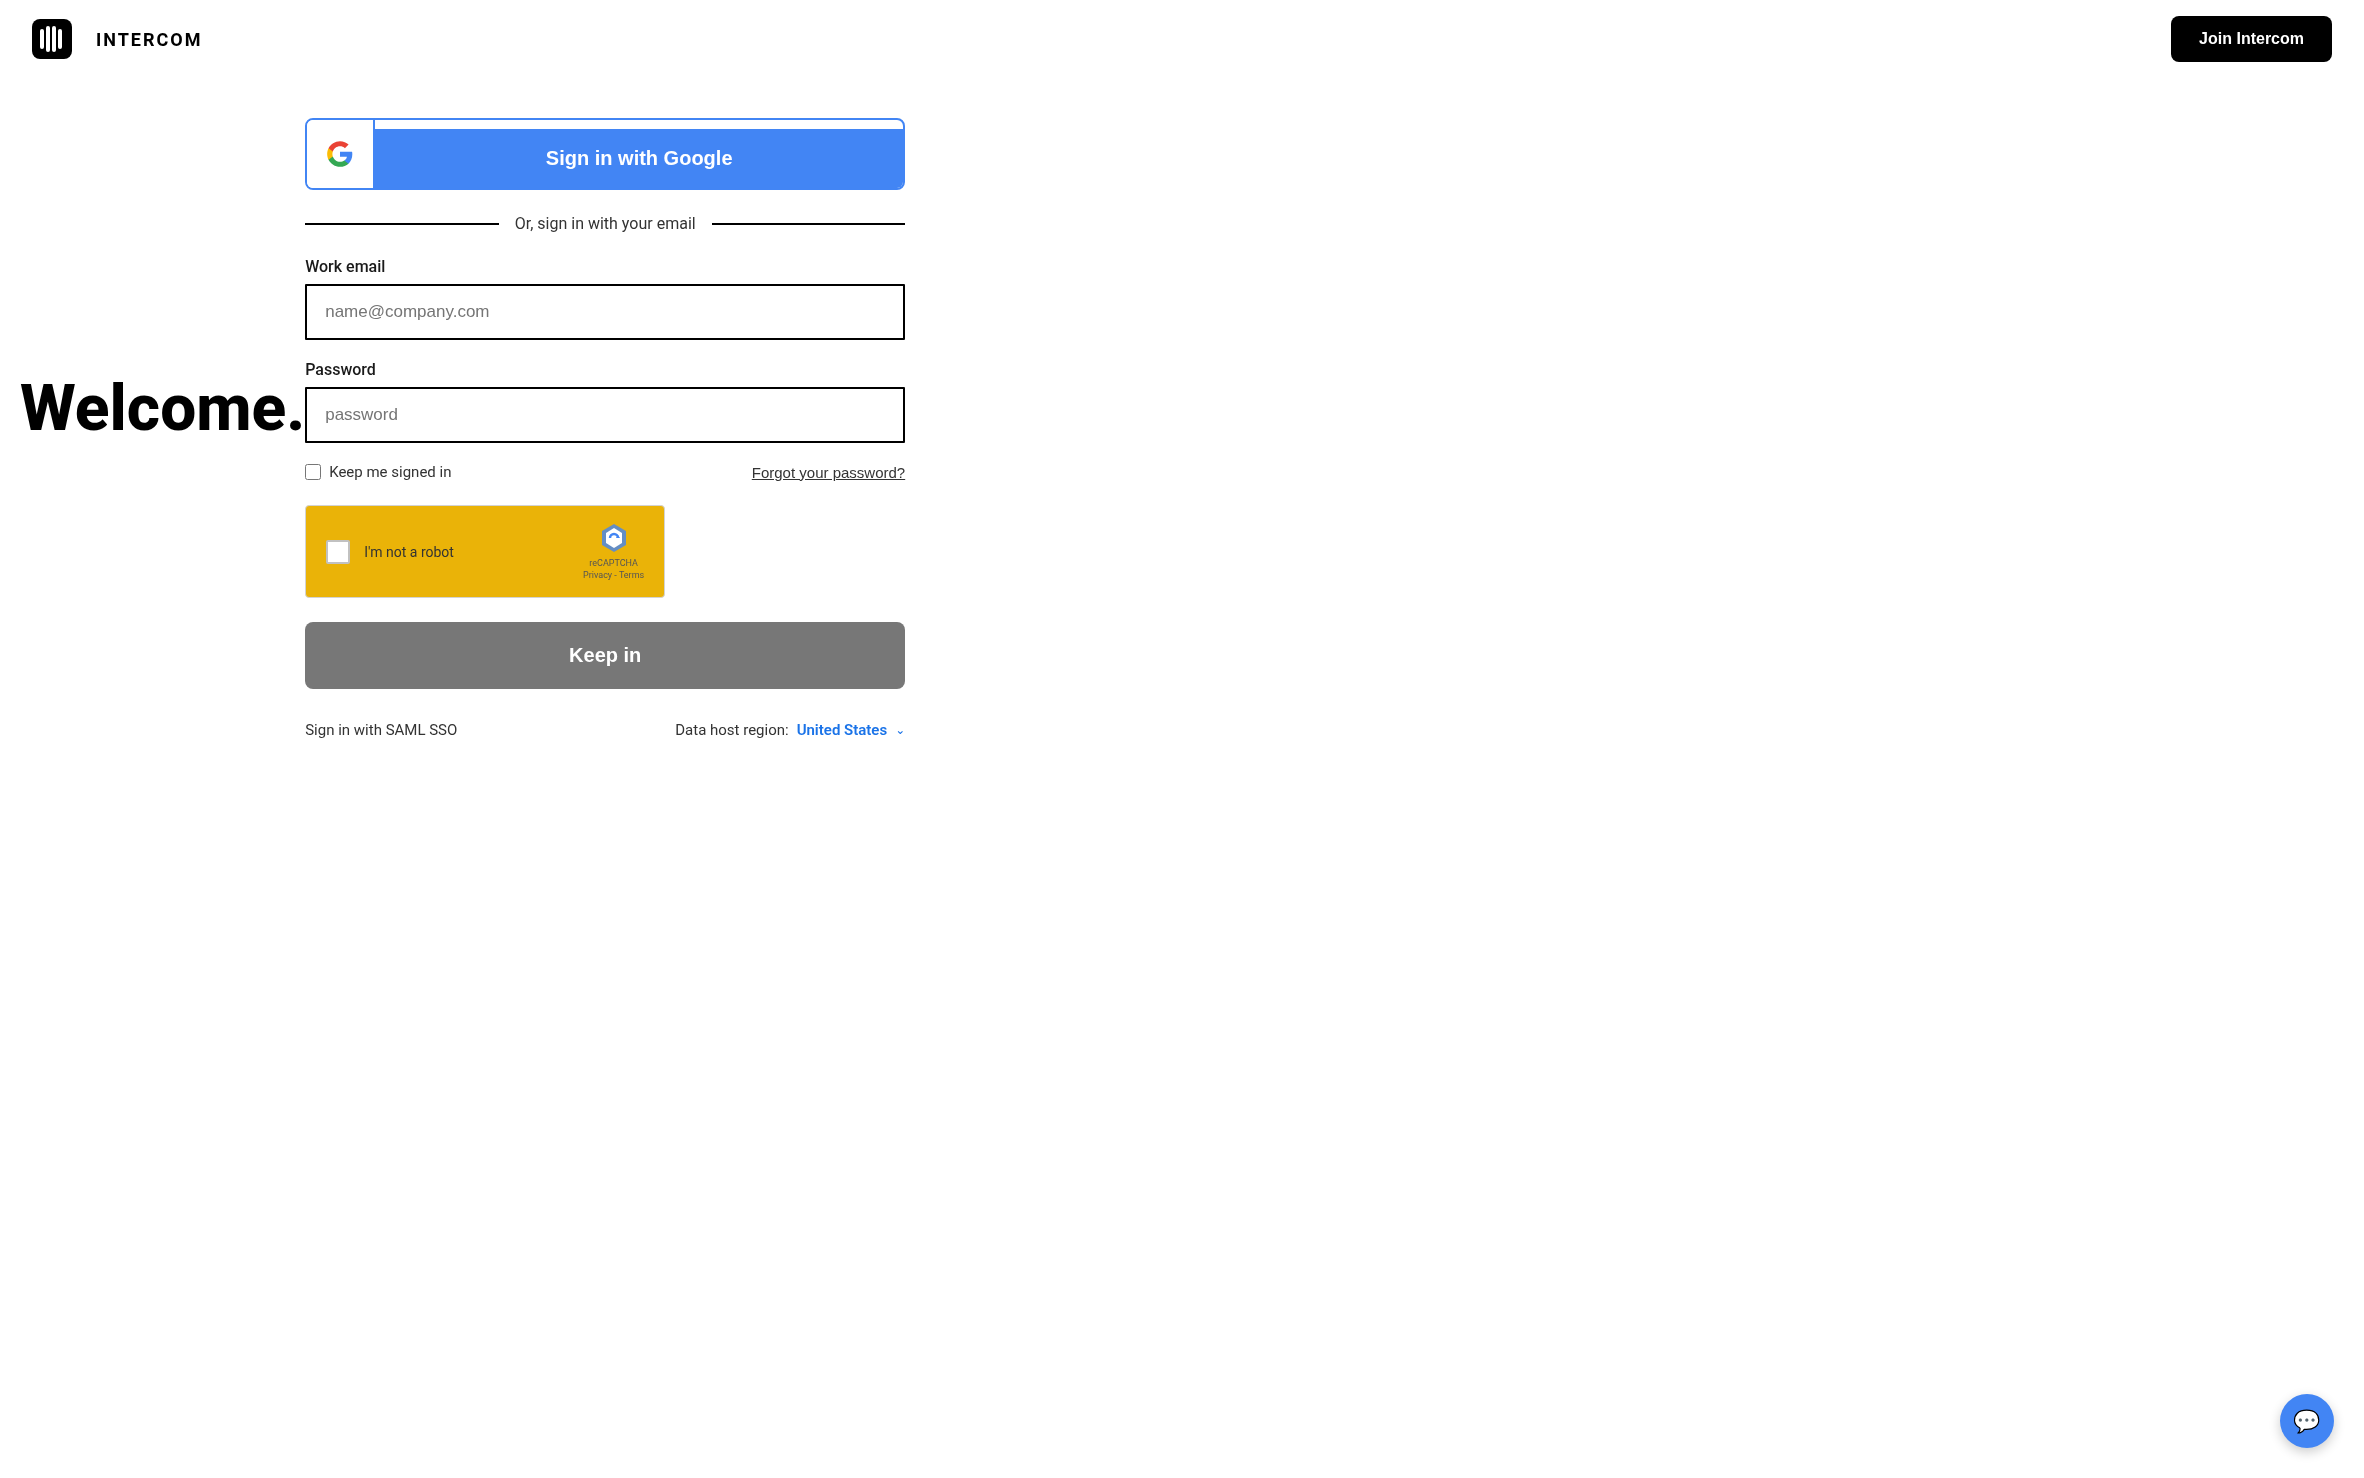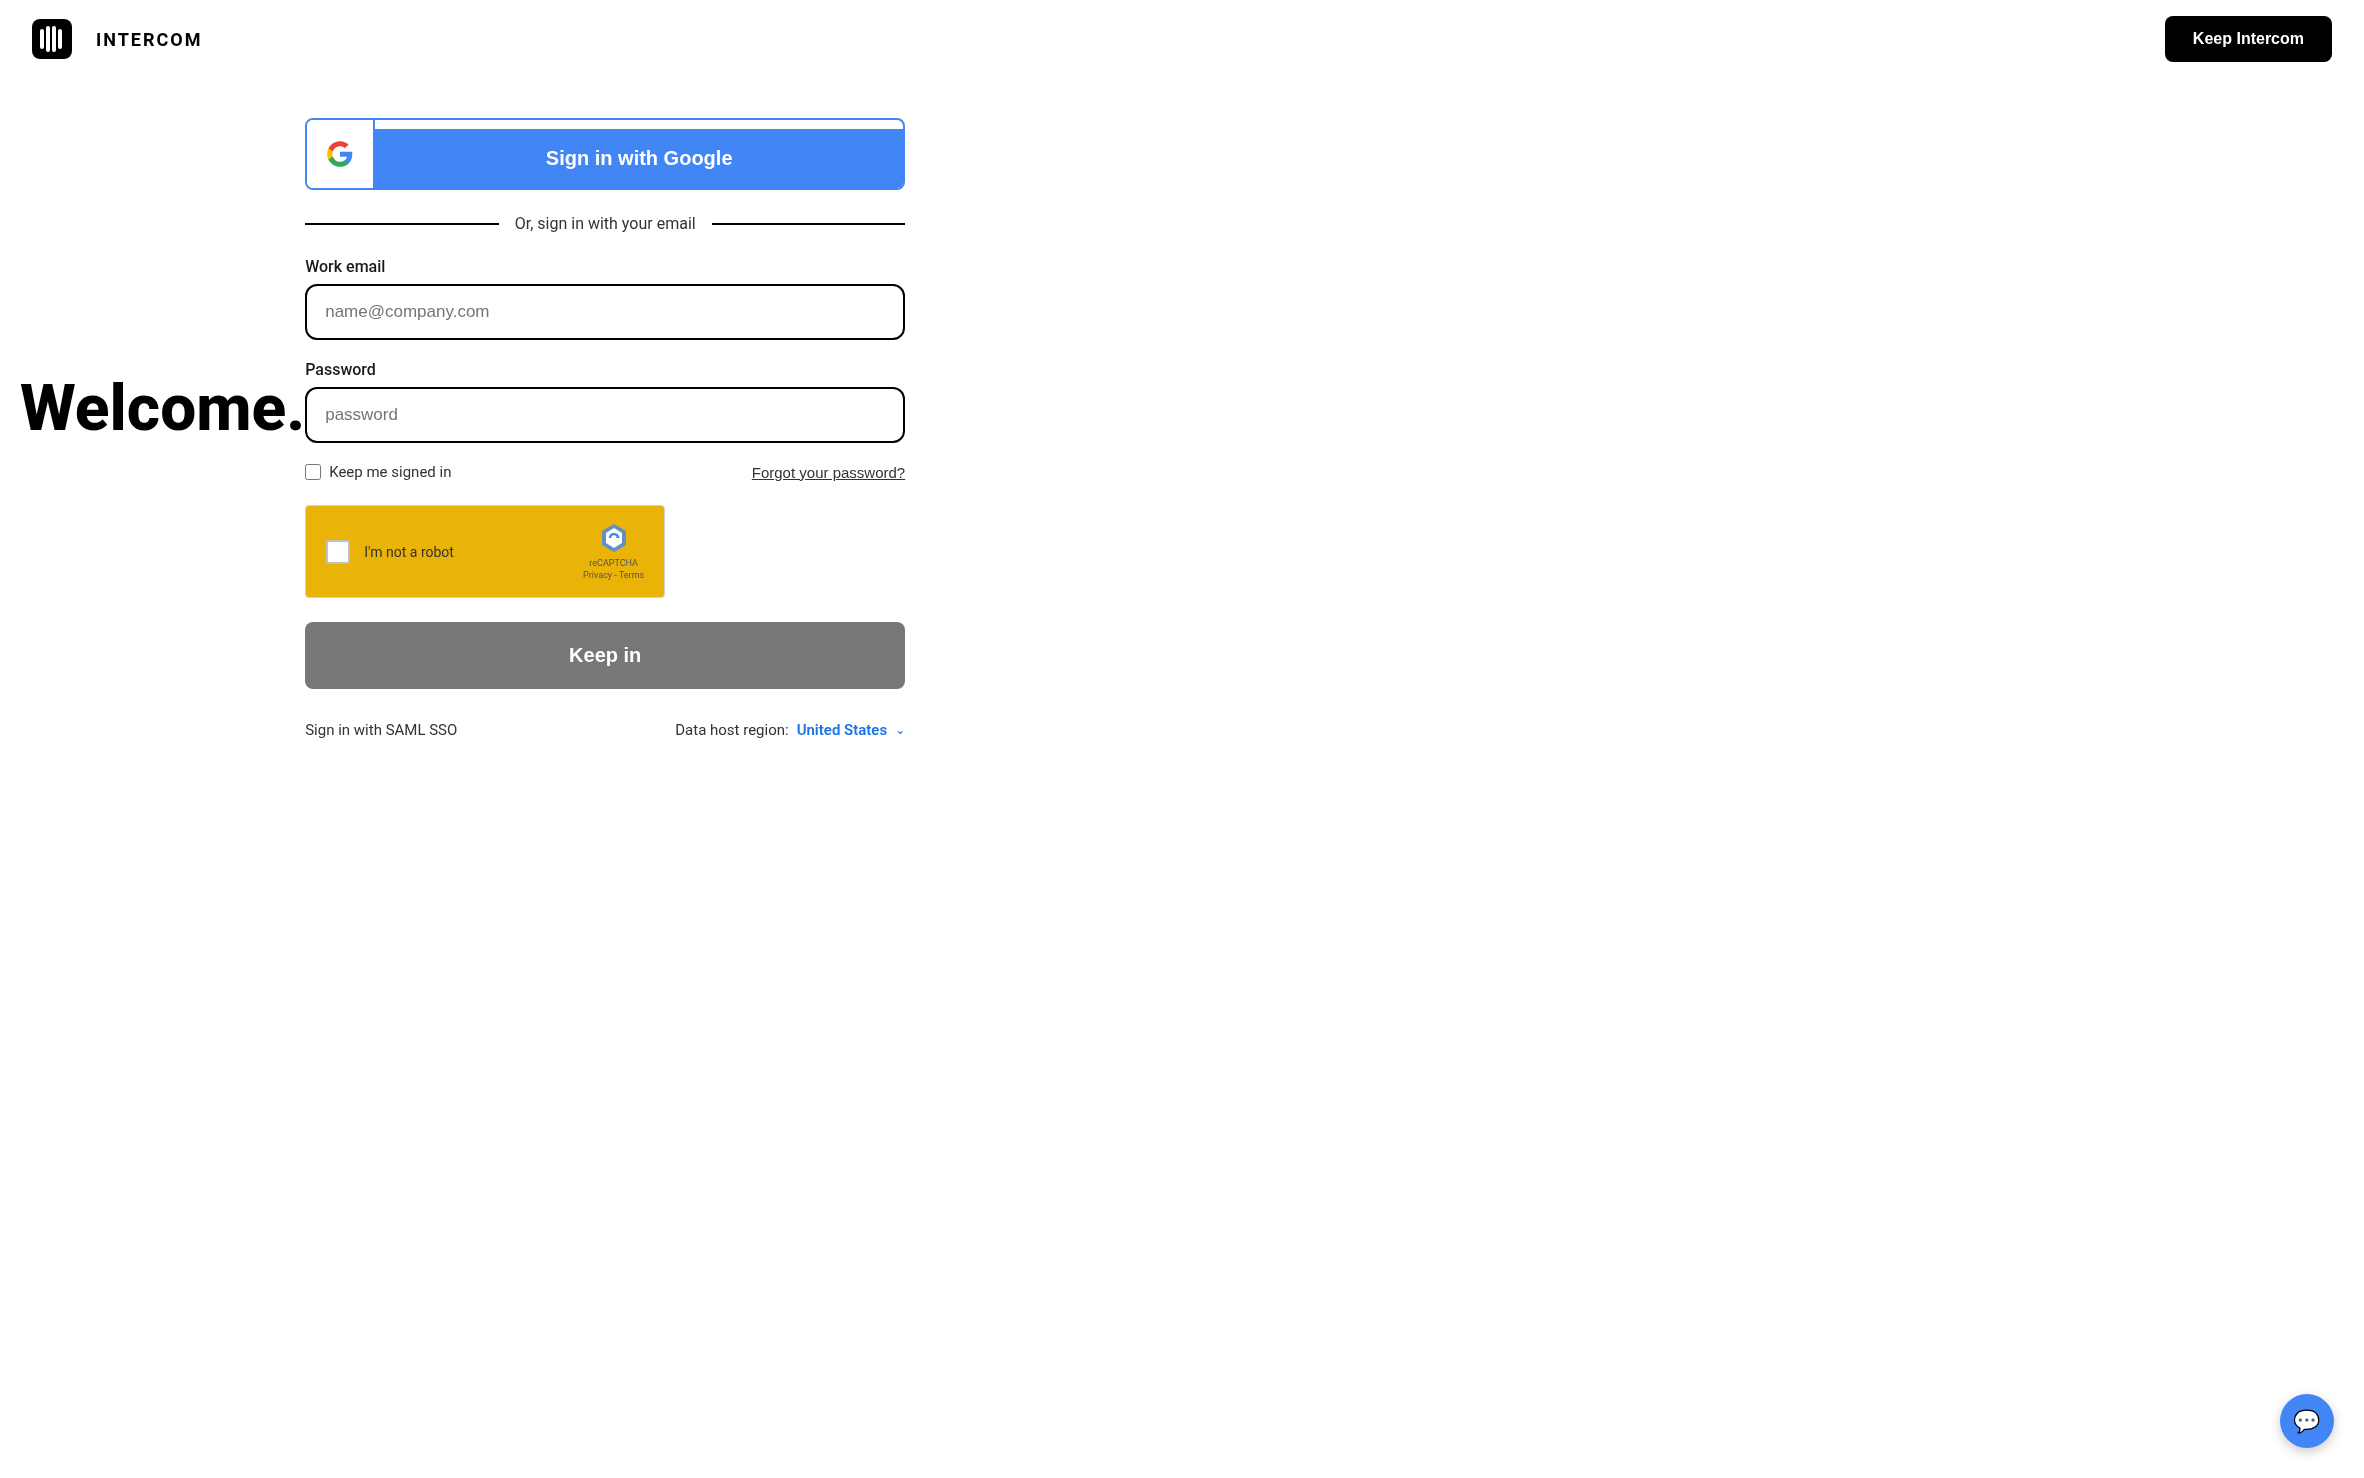--- a/index.html
+++ b/index.html
@@ -139,21 +139,21 @@
     }
 
     .field-group {
       margin-bottom: 20px;
     }
 
     .text-input {
       width: 100%;
       padding: 16px 18px;
       border: 2px solid #000;
-      border-radius: 12px;
+      border-radius: 1px;
       font-size: 17px;
       color: #6d28d9;
       outline: none;
       background: #fff;
     }
 
     
     .remember-row {
       display: flex;
       align-items: center;
@@ -320,21 +320,21 @@
 
     <svg class="logo-icon" viewBox="0 0 40 40" fill="none" xmlns="http://www.w3.org/2000/svg">
       <rect width="40" height="40" rx="8" fill="#000"></rect>
       <rect x="8" y="10" width="4" height="20" rx="2" fill="#fff"></rect>
       <rect x="14" y="7" width="4" height="26" rx="2" fill="#fff"></rect>
       <rect x="20" y="7" width="4" height="26" rx="2" fill="#fff"></rect>
       <rect x="26" y="10" width="4" height="20" rx="2" fill="#fff"></rect>
     </svg>
     <span class="logo-text">INTERCOM</span>
   </div>
-  <button class="join-btn">Keep Intercom</button>
+  <button class="join-btn">Join Intercom</button>
 </header>
 
 <main class="main">
   <h1 class="welcome-title">Welcome.</h1>
 
   <div class="form-container">
 
     
     <button class="google-btn">
       <div class="google-btn-icon">

